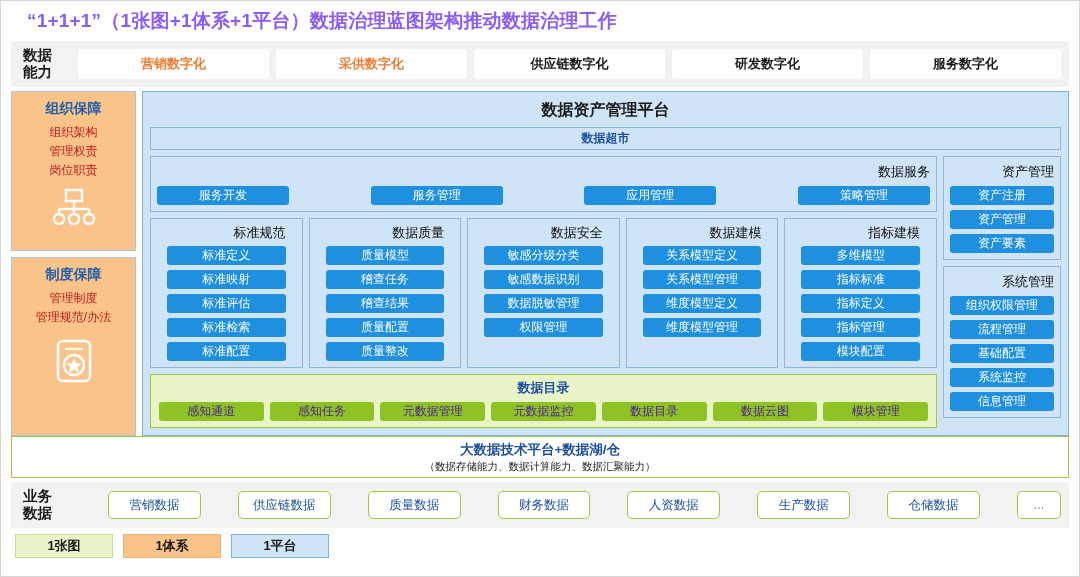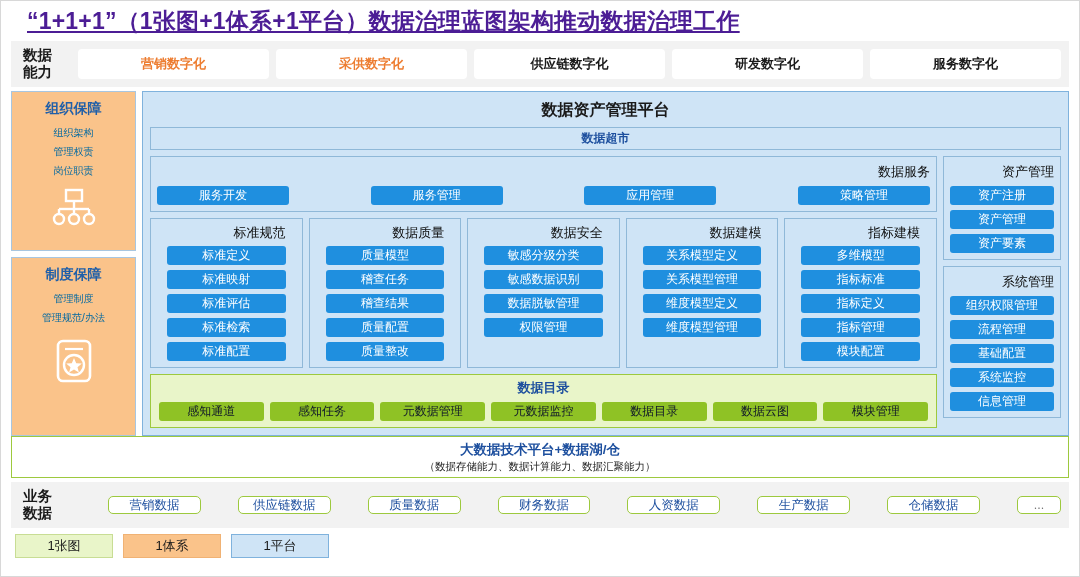--- a/index.html
+++ b/index.html
@@ -17,24 +17,23 @@
     padding: 0 10px;
   }
 
   
   .title-bar {
     height: 40px;
     display: flex; align-items: center;
     padding-left: 16px;
   }
   .title-text {
-    font-size: 23px; font-weight: bold; color: #4c1d95;
+    font-size: 19px; font-weight: bold; color: #8b5cf6;
     letter-spacing: 0.2px;
     white-space: nowrap;
-    text-decoration: underline;
   }
 
   
   .cap-row {
     background: #f2f2f2;
     height: 46px;
     display: flex; align-items: center;
     padding: 0 8px;
     gap: 7px;
   }
@@ -75,21 +74,21 @@
     padding-top: 8px;
     overflow: hidden;
   }
   .guard-box.b1 { height: 160px; }
   .guard-box.b2 { flex: 1 1 auto; }
   .guard-title {
     font-size: 14px; font-weight: bold; color: #1f5fa9;
     text-align: center; margin-bottom: 5px;
   }
   .guard-item {
-    font-size: 10px; color: #0369a1; text-align: center; line-height: 19px;
+    font-size: 12px; color: #b91c1c; text-align: center; line-height: 19px;
   }
   .guard-icon {
     position: absolute; left: 0; right: 0;
     display: flex; justify-content: center;
   }
   .guard-box.b1 .guard-icon { top: 95px; }
   .guard-box.b2 .guard-icon { top: 80px; }
 
   
   .platform {
@@ -168,21 +167,21 @@
     padding: 3px 8px 6px;
   }
   .catalog-title {
     font-size: 13px; font-weight: bold; color: #1d4f9e;
     text-align: center; padding: 1px 0 5px;
   }
   .catalog-row { display: flex; gap: 6px; justify-content: space-between; }
   .btn-green {
     background: #8fc225;
     border-radius: 3px;
-    color: #0f172a;
+    color: #4c1d95;
     font-size: 12px;
     height: 19px;
     flex: 1 1 0;
     display: flex; align-items: center; justify-content: center;
     white-space: nowrap;
   }
 
   
   .platform-right .panel { display: flex; flex-direction: column; }
   .platform-right .domain-btns { gap: 5px; }
@@ -206,36 +205,37 @@
     display: flex; align-items: center;
     padding: 0 8px; gap: 6px;
   }
   .biz-label {
     width: 52px; flex: 0 0 52px;
     font-size: 14.5px; font-weight: bold; color: #1a1a1a;
     line-height: 17px; padding-left: 4px;
   }
   .biz-pill {
     flex: 1 1 0;
-    height: 18px;
+    height: 28px;
     background: #ffffff;
     border: 1px solid #9dc93e;
     border-radius: 5px;
     display: flex; align-items: center; justify-content: center;
     font-size: 12.5px; color: #1d4f9e;
     white-space: nowrap;
     margin-left: 31px;
   }
   .biz-pill.small { flex: 0 0 44px; color: #777; }
 
   
   .legend {
     margin-top: 6px;
     display: flex; gap: 10px;
     padding-left: 4px;
+    font-weight: bold;
   }
   .legend-item {
     width: 98px; height: 24px;
     display: flex; align-items: center; justify-content: center;
     font-size: 13px; color: #1a1a1a;
   }
   .lg-green { background: #e9f5c9; border: 1px solid #c8dd94; }
   .lg-orange { background: #fac38a; border: 1px solid #f0b274; }
   .lg-blue { background: #cfe4f6; border: 1px solid #7fb2dd; }
 </style>

